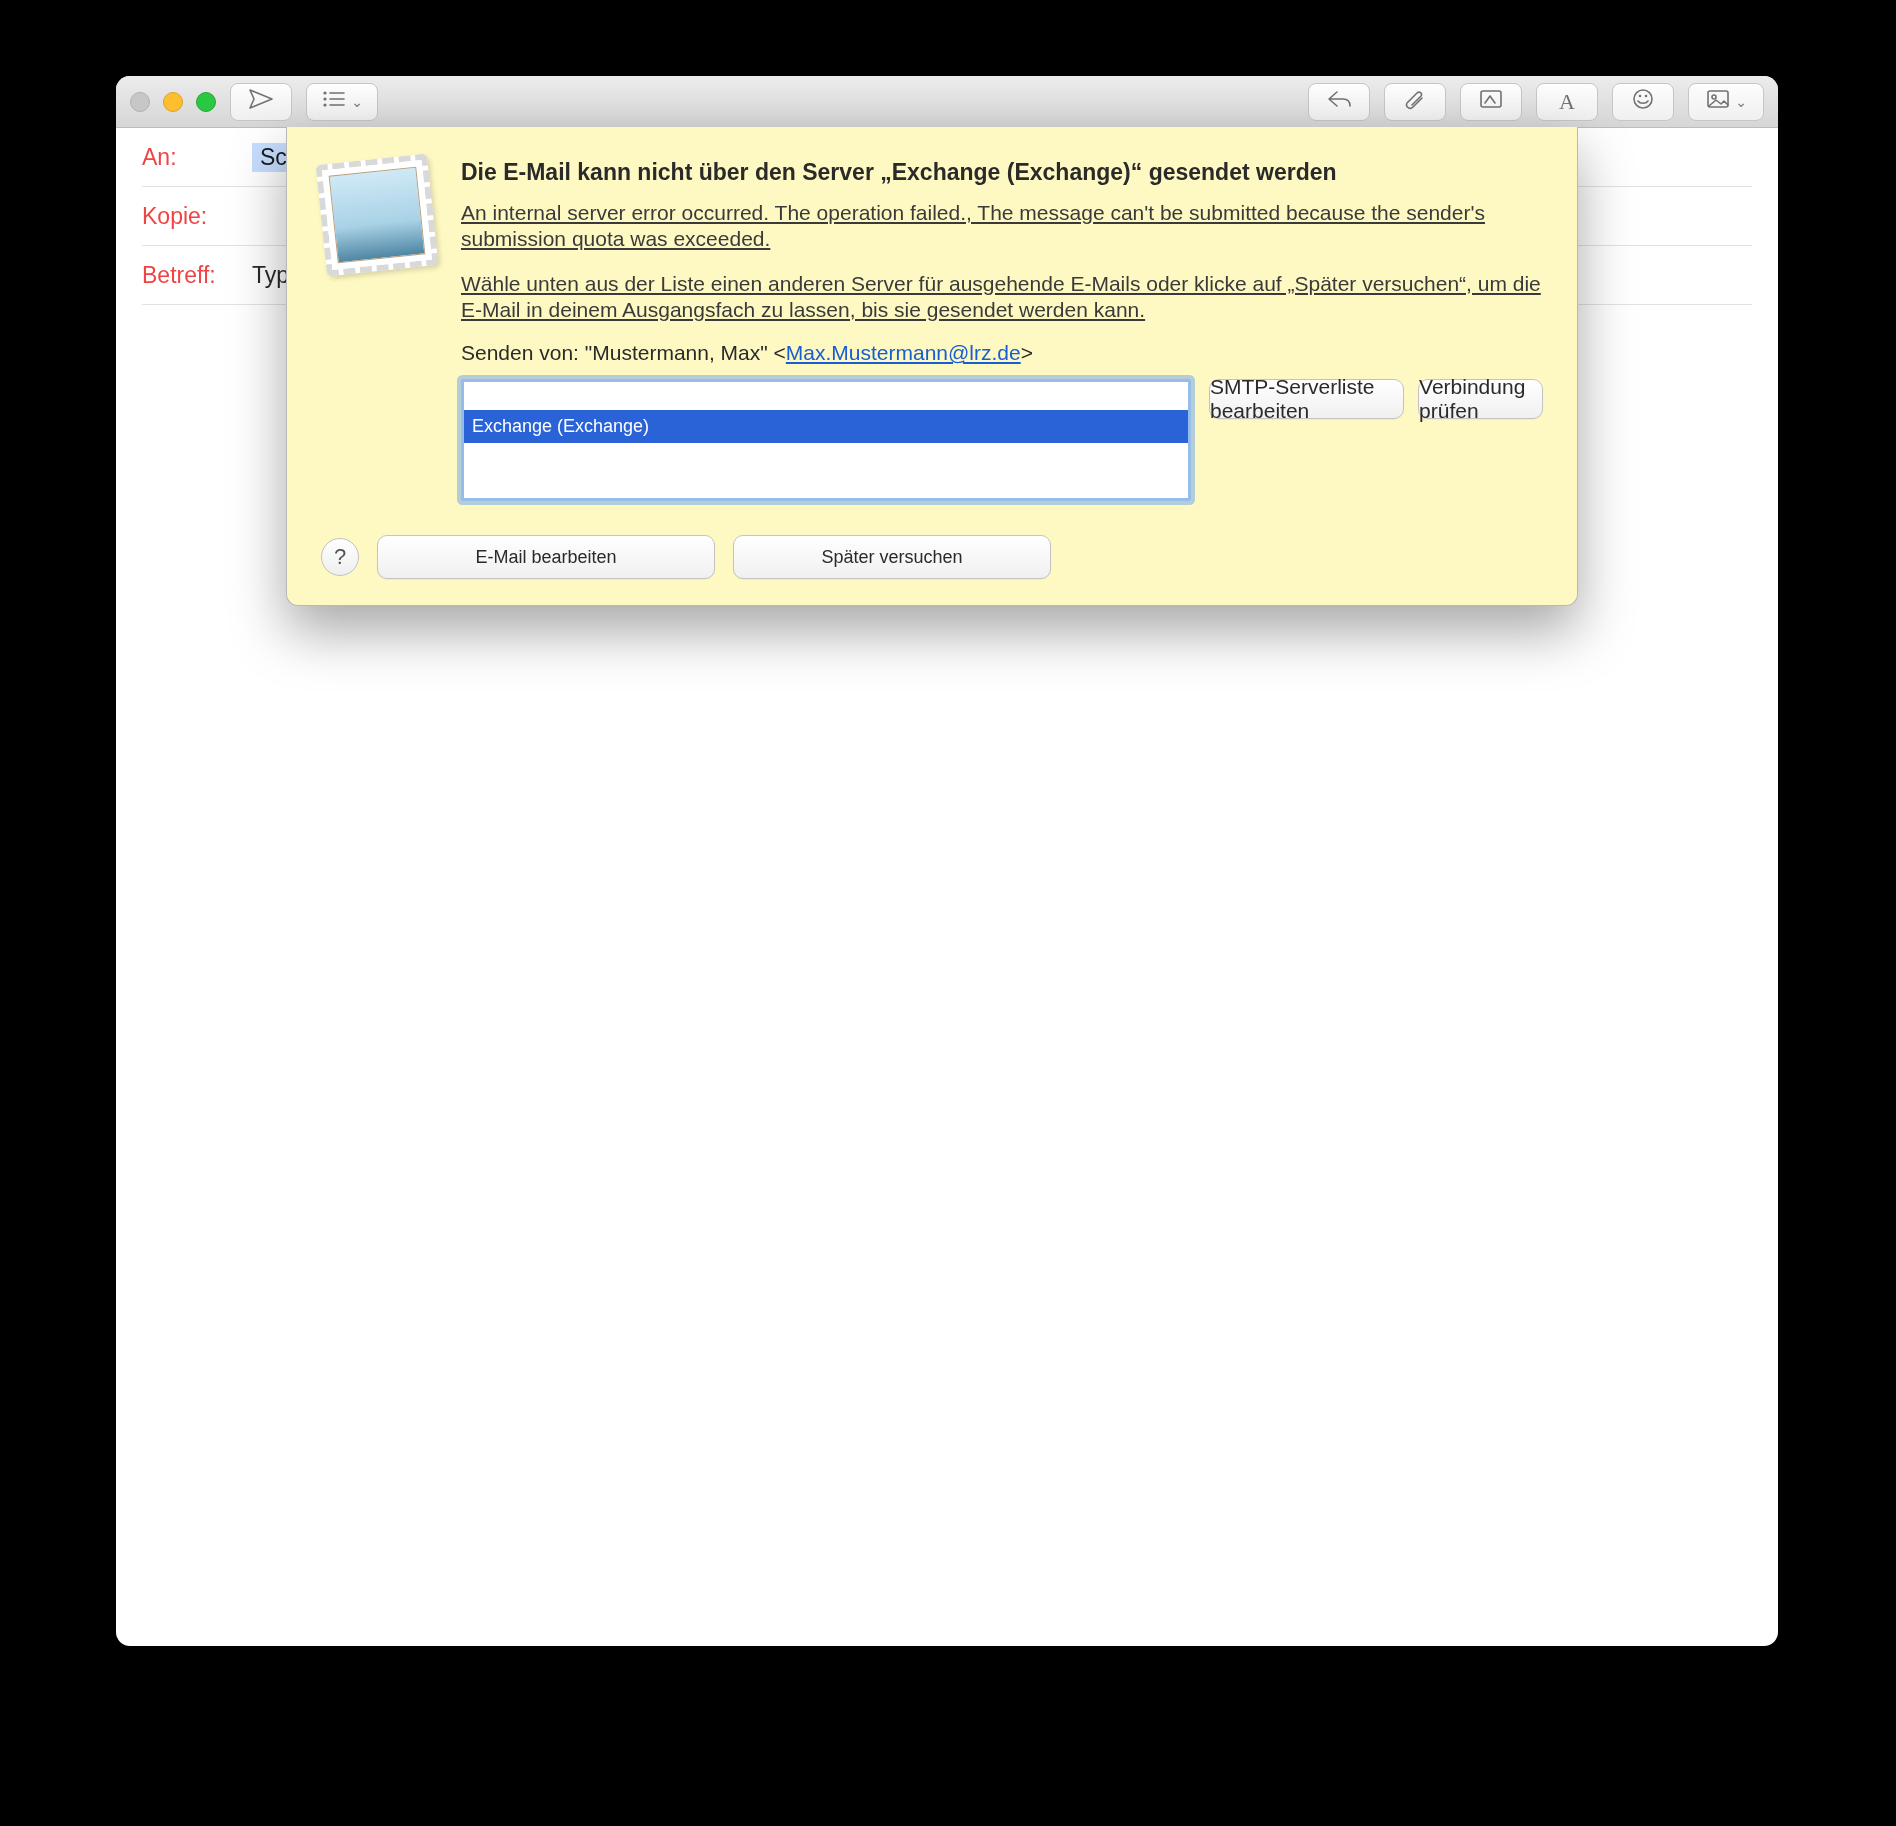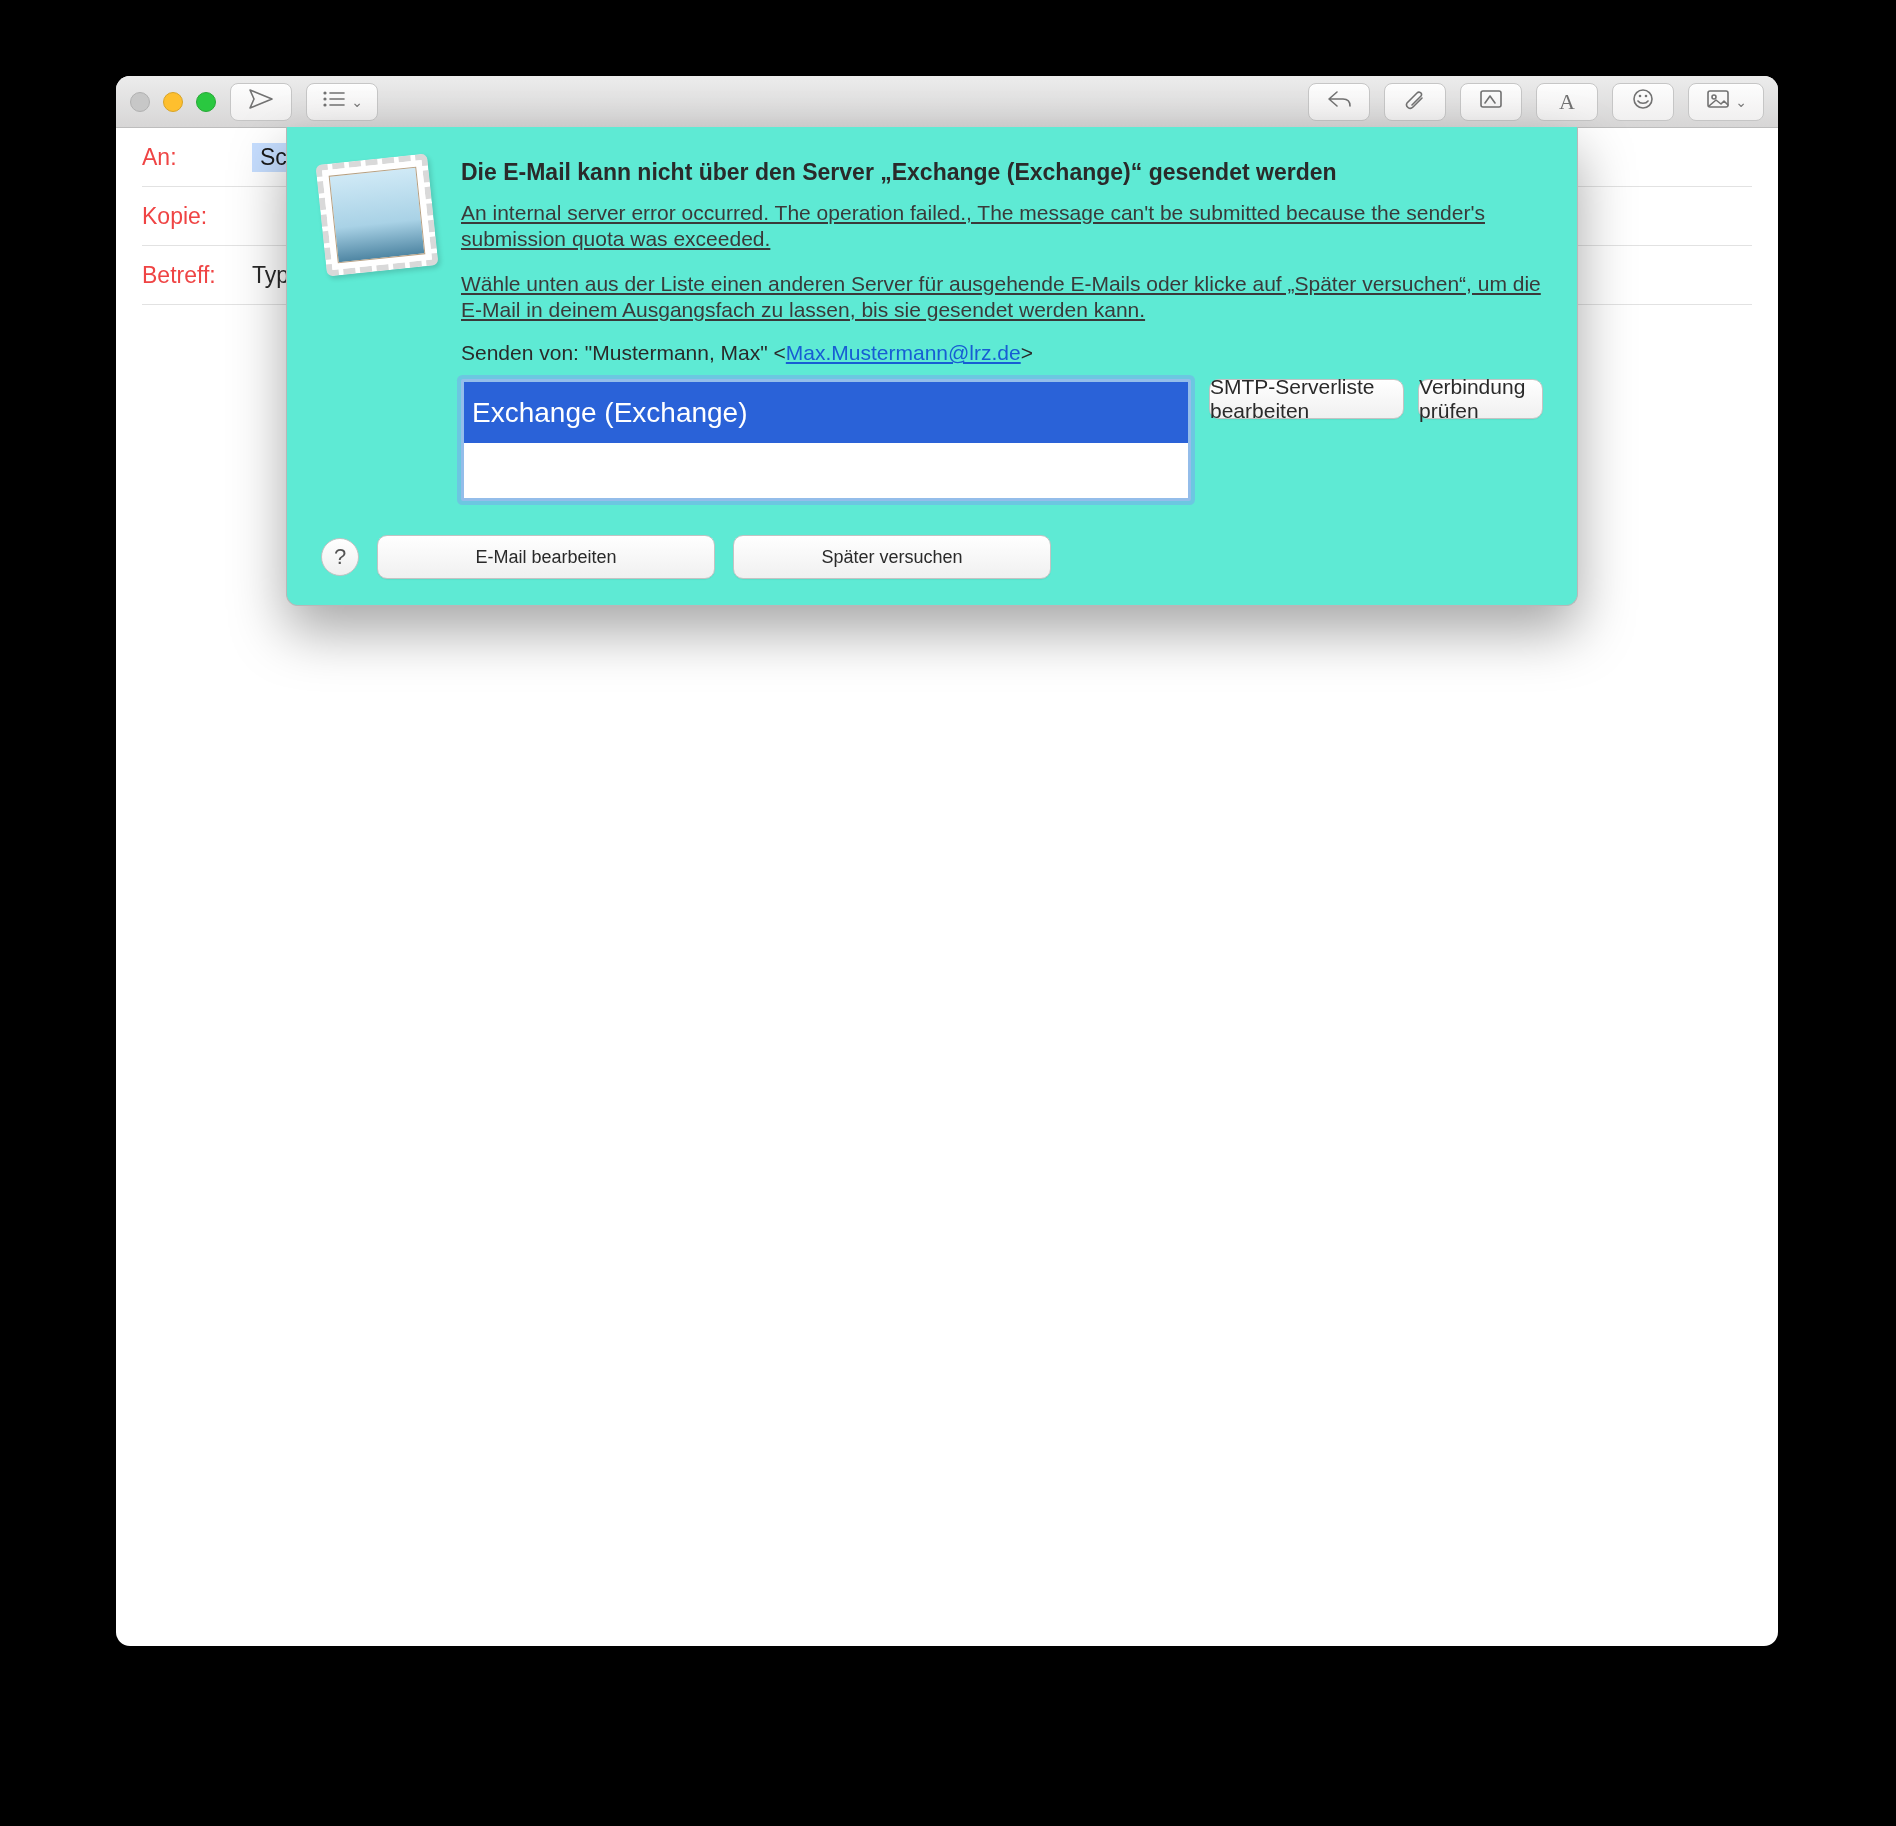--- a/index.html
+++ b/index.html
@@ -70,21 +70,21 @@
     display:inline-block;
     padding:1px 8px;
     color:#1a1a1a;
   }
   
   .sheet{
     position:absolute;
     top:51px;
     left:170px;
     width:1292px;
-    background:#5eead4;
+    background:#fef9c3;
     border:1px solid #b8b8b8;
     border-top:none;
     border-radius:0 0 12px 12px;
     box-shadow:0 25px 55px rgba(0,0,0,.35);
     padding:32px 34px 26px 34px;
     box-sizing:border-box;
   }
   .sheet-top{display:flex;gap:28px;}
   .stamp{
     width:112px;height:112px;flex:0 0 112px;
@@ -122,22 +122,23 @@
     box-shadow:0 0 0 4px rgba(120,170,235,.55);
     border-radius:2px;
     overflow:hidden;
   }
   .server-row{
     background:#2a62d8;
     color:#fff;
     height:33px;
     display:flex;
     align-items:center;
-    padding:14px 8px;
-    font-size:28px;
+    padding:0 8px;
+    font-size:18px;
+    margin-top:28px;
   }
   .side-col{display:flex;flex-direction:row;gap:14px;width:334px;}
   .mac-btn{
     height:38px;
     border-radius:10px;
     background:linear-gradient(#ffffff,#f0f0f0);
     border:1px solid #c3c3c3;
     font-size:21px;
     color:#2a2a2a;
     box-shadow:0 1px 0 rgba(255,255,255,.6) inset,0 1px 1px rgba(0,0,0,.05);

